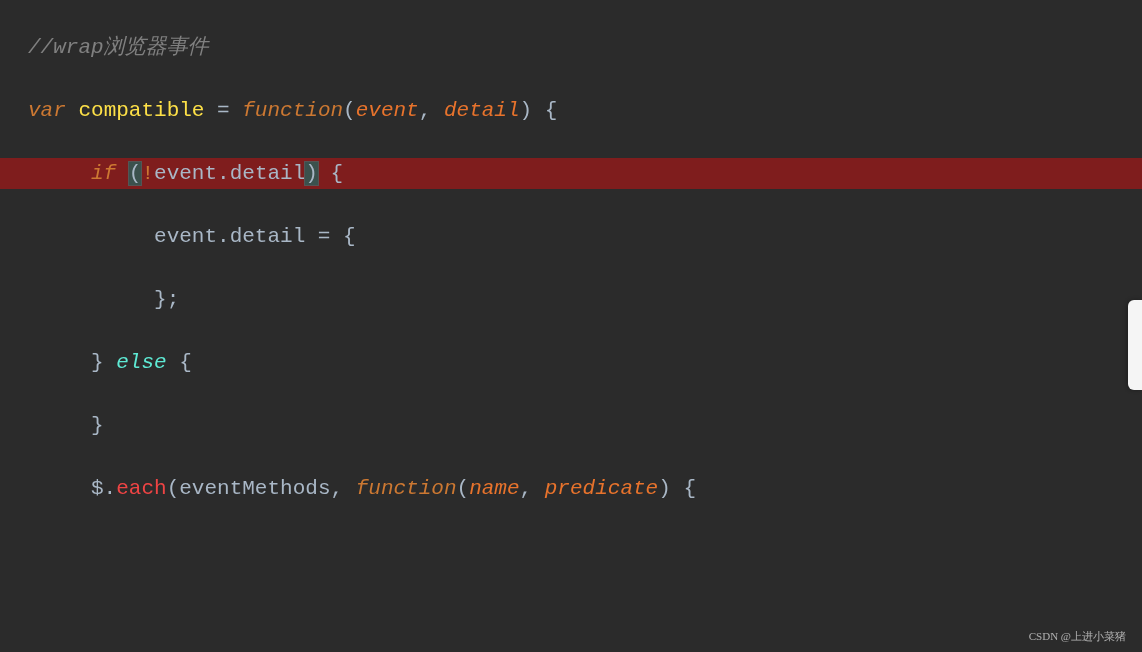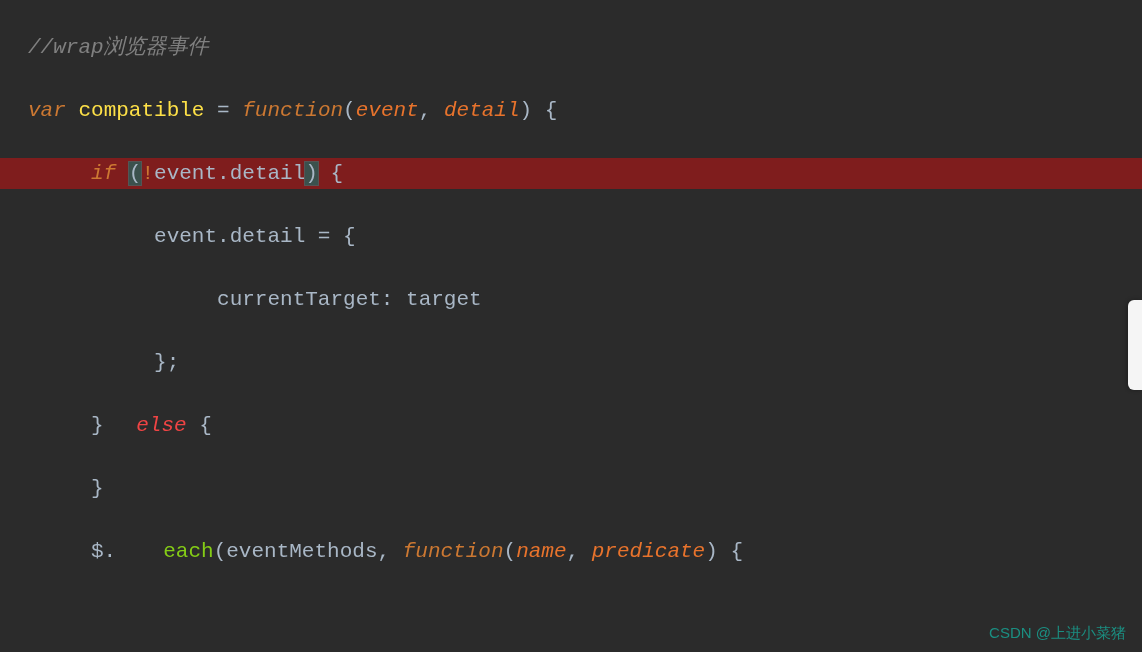--- a/index.html
+++ b/index.html
@@ -22,39 +22,39 @@
   .highlight-line {
     background: #7f1d1d;
     display: block;
     margin-left: -28px;
     padding-left: 28px;
     width: calc(100% + 28px);
   }
   .comment { color: #808080; font-style: italic; }
   .keyword { color: #cc7832; font-style: italic; text-align: right; }
   .kw-func { color: #cc7832; font-style: italic; }
-  .kw-else { color: #ef4444; font-style: italic; margin-left: 20px; }
+  .kw-else { color: #5eead4; font-style: italic; }
   .fn-name { color: #fde047; }
   .param { color: #e8732c; font-style: italic; }
   .punct { color: #a9b7c6; }
-  .method { color: #84cc16; margin-left: 47px; }
+  .method { color: #ef4444; }
   .ident { color: #a9b7c6; }
   .match-bracket {
     background: #3b514d;
     border: 1px solid #555;
     margin: -1px;
   }
   .bang { color: #cc7832; }
   .watermark {
     position: absolute;
     bottom: 8px;
     right: 16px;
-    color: #14b8a6;
-    font-size: 15px;
-    font-family: Liberation Sans, sans-serif;
+    color: #e5e5e5;
+    font-size: 11px;
+    font-family: Liberation Serif, serif;
     opacity: 0.7;
   }
   .side-tab {
     position: absolute;
     right: 0;
     top: 300px;
     width: 14px;
     height: 90px;
     background: #f5f5f5;
     border-radius: 6px 0 0 6px;
@@ -62,21 +62,20 @@
   }
 </style>
 </head>
 <body>
 
 <div class="editor">
 <span class="line"><span class="comment">//wrap浏览器事件</span></span>
 <span class="line"><span class="keyword">var</span><span class="ident"> </span><span class="fn-name">compatible</span><span class="punct"> = </span><span class="kw-func">function</span><span class="punct">(</span><span class="param">event</span><span class="punct">, </span><span class="param">detail</span><span class="punct">) {</span></span>
 <span class="line highlight-line">     <span class="keyword">if</span> <span class="punct match-bracket">(</span><span class="bang">!</span><span class="ident">event.detail</span><span class="punct match-bracket">)</span><span class="punct"> {</span></span>
 <span class="line">          <span class="ident">event.detail = {</span></span>
-<span class="line">               <span class="ident">currentTarget: target</span></span>
 <span class="line">          <span class="punct">};</span></span>
 <span class="line">     <span class="punct">}</span> <span class="kw-else">else</span> <span class="punct">{</span></span>
 <span class="line">     <span class="punct">}</span></span>
 <span class="line">     <span class="ident">$.</span><span class="method">each</span><span class="punct">(eventMethods, </span><span class="kw-func">function</span><span class="punct">(</span><span class="param">name</span><span class="punct">, </span><span class="param">predicate</span><span class="punct">) {</span></span>
 
 
 
 
 
 

